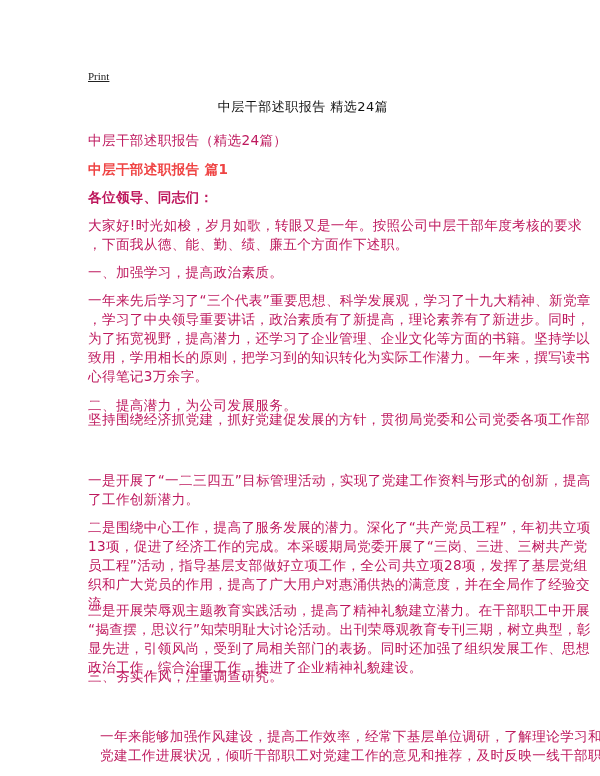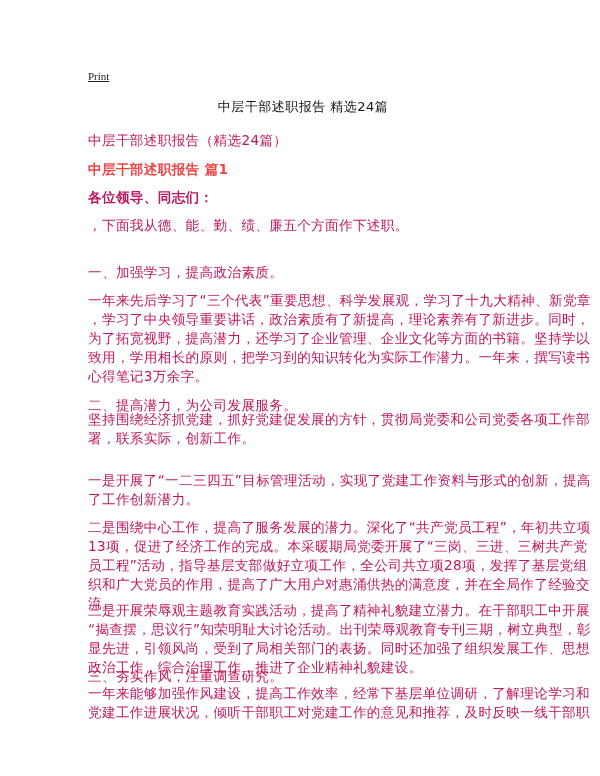--- a/index.html
+++ b/index.html
@@ -26,20 +26,21 @@
     <span class="line">中层干部述职报告（精选24篇）</span>
   </div>
   <div class="line-block bold" style="top:160px;">
     <span class="line">中层干部述职报告 篇1</span>
   </div>
   <div class="line-block" style="top:188px;font-weight:bold;">
     <span class="line">各位领导、同志们：</span>
   </div>
 
   <div class="line-block" style="top:216px;">
+    <span class="line">大家好!时光如梭，岁月如歌，转眼又是一年。按照公司中层干部年度考核的要求</span>
     <span class="line">，下面我从德、能、勤、绩、廉五个方面作下述职。</span>
   </div>
 
   <div class="line-block" style="top:263px;">
     <span class="line">一、加强学习，提高政治素质。</span>
   </div>
 
   <div class="line-block" style="top:291px;">
     <span class="line">一年来先后学习了“三个代表”重要思想、科学发展观，学习了十九大精神、新党章</span>
     <span class="line">，学习了中央领导重要讲话，政治素质有了新提高，理论素养有了新进步。同时，</span>
@@ -47,21 +48,20 @@
     <span class="line">致用，学用相长的原则，把学习到的知识转化为实际工作潜力。一年来，撰写读书</span>
     <span class="line">心得笔记3万余字。</span>
   </div>
 
   <div class="line-block" style="top:396px;">
     <span class="line">二、提高潜力，为公司发展服务。</span>
   </div>
 
   <div class="line-block" style="top:410px;">
     <span class="line">坚持围绕经济抓党建，抓好党建促发展的方针，贯彻局党委和公司党委各项工作部</span>
-    <span class="line">署，联系实际，创新工作。</span>
   </div>
 
   <div class="line-block" style="top:471px;">
     <span class="line">一是开展了“一二三四五”目标管理活动，实现了党建工作资料与形式的创新，提高</span>
     <span class="line">了工作创新潜力。</span>
   </div>
 
   <div class="line-block" style="top:518px;">
     <span class="line">二是围绕中心工作，提高了服务发展的潜力。深化了“共产党员工程”，年初共立项</span>
     <span class="line">13项，促进了经济工作的完成。本采暖期局党委开展了“三岗、三进、三树共产党</span>
@@ -74,17 +74,17 @@
     <span class="line">三是开展荣辱观主题教育实践活动，提高了精神礼貌建立潜力。在干部职工中开展</span>
     <span class="line">“揭查摆，思议行”知荣明耻大讨论活动。出刊荣辱观教育专刊三期，树立典型，彰</span>
     <span class="line">显先进，引领风尚，受到了局相关部门的表扬。同时还加强了组织发展工作、思想</span>
     <span class="line">政治工作，综合治理工作，推进了企业精神礼貌建设。</span>
   </div>
 
   <div class="line-block" style="top:667px;">
     <span class="line">三、夯实作风，注重调查研究。</span>
   </div>
 
-  <div class="line-block" style="top:684px;">
+  <div class="line-block" style="top:727px;margin-left:12px;">
     <span class="line">一年来能够加强作风建设，提高工作效率，经常下基层单位调研，了解理论学习和</span>
     <span class="line">党建工作进展状况，倾听干部职工对党建工作的意见和推荐，及时反映一线干部职</span>
   </div>
 </div>
 
 </body></html>

